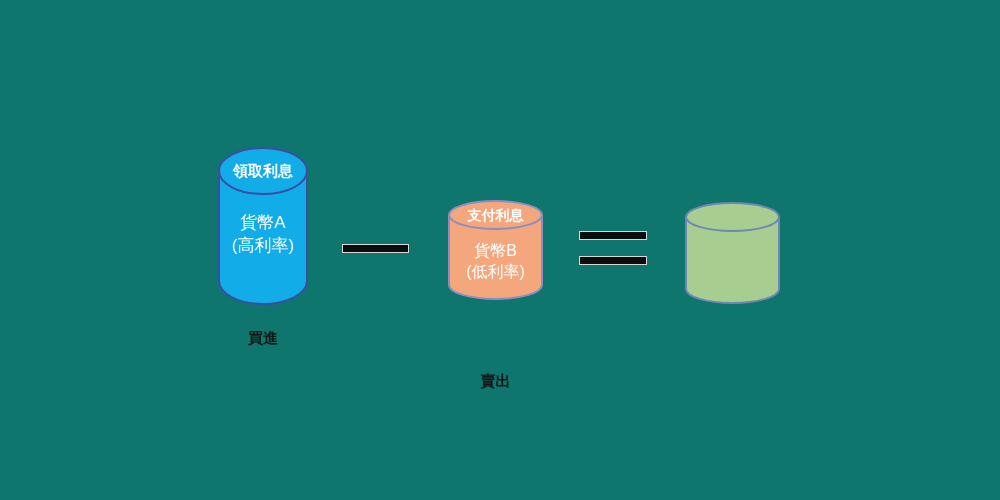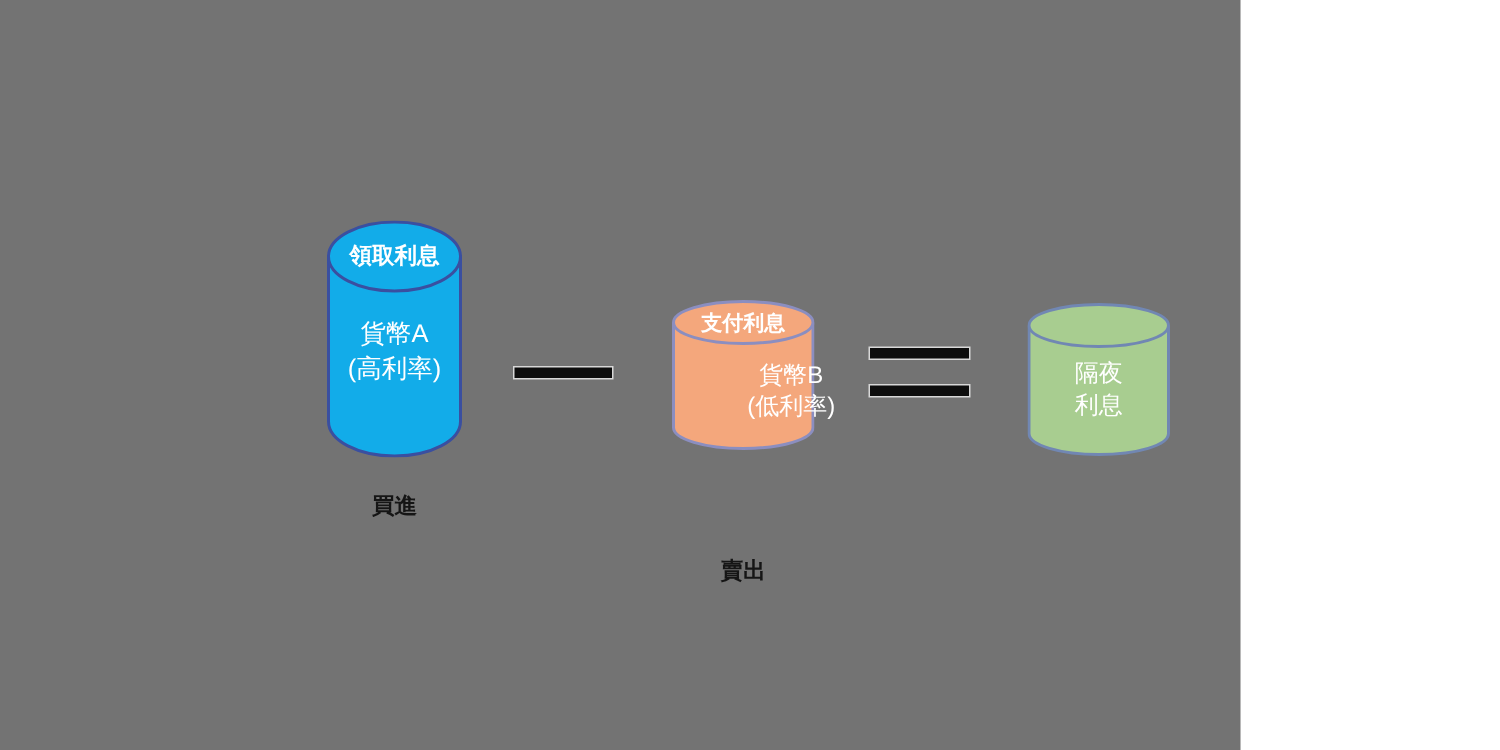--- a/index.html
+++ b/index.html
@@ -3,23 +3,23 @@
 <meta charset="utf-8">
 <style>
   html, body {
     margin: 0;
     padding: 0;
     background: #ffffff;
     font-family: "Liberation Sans", "DejaVu Sans", sans-serif;
   }
   .canvas {
     position: relative;
-    width: 827px;
+    width: 1000px;
     height: 500px;
-    background: #737373;
+    background: #0f766e;
     overflow: hidden;
   }
   .cyl-group {
     position: absolute;
   }
   .cyl-svg {
     position: absolute;
     left: 0;
     top: 0;
     display: block;
@@ -79,34 +79,30 @@
   <div class="cyl-label" style="left:218px; top:327px; width:90px;">買進</div>
 
   <div class="op-bar" style="left:343px; top:245px; width:65px; height:7px;"></div>
 
   <div class="cyl-group" style="left:448px; top:200px; width:95px; height:100px;">
     <svg class="cyl-svg" width="95" height="100" viewBox="0 0 95 100">
       <path d="M1,15 L1,85 A46.5,14 0 0 0 94,85 L94,15" stroke-width="2" fill="#F4A77C" stroke="#8B8EC0"></path>
       <ellipse cx="47.5" cy="15" rx="46.5" ry="14" stroke-width="2" fill="#F4A77C" stroke="#8B8EC0"></ellipse>
     </svg>
     <div class="cyl-top-text" style="top:4px; font-size:14px;">支付利息</div>
-    <div class="cyl-body-text" style="top:40px; font-size:16px; line-height:21px;padding-left:32px;">
+    <div class="cyl-body-text" style="top:40px; font-size:16px; line-height:21px;">
       <div>貨幣B</div>
       <div>(低利率)</div>
     </div>
   </div>
   <div class="cyl-label" style="left:448px; top:327px; width:95px;margin-top:43px;">賣出</div>
 
   <div class="op-bar" style="left:580px; top:232px; width:66px; height:7px;"></div>
   <div class="op-bar" style="left:580px; top:257px; width:66px; height:7px;"></div>
 
   <div class="cyl-group" style="left:685px; top:202px; width:95px; height:102px;">
     <svg class="cyl-svg" width="95" height="102" viewBox="0 0 95 102">
       <path d="M1,15 L1,87 A46.5,14 0 0 0 94,87 L94,15" stroke-width="2" fill="#A8CD90" stroke="#7187B3"></path>
       <ellipse cx="47.5" cy="15" rx="46.5" ry="14" stroke-width="2" fill="#A8CD90" stroke="#7187B3"></ellipse>
     </svg>
-    <div class="cyl-body-text" style="top:37px; font-size:16px; line-height:21px;">
-      <div>隔夜</div>
-      <div>利息</div>
-    </div>
   </div>
 
 </div>
 
 </body></html>

